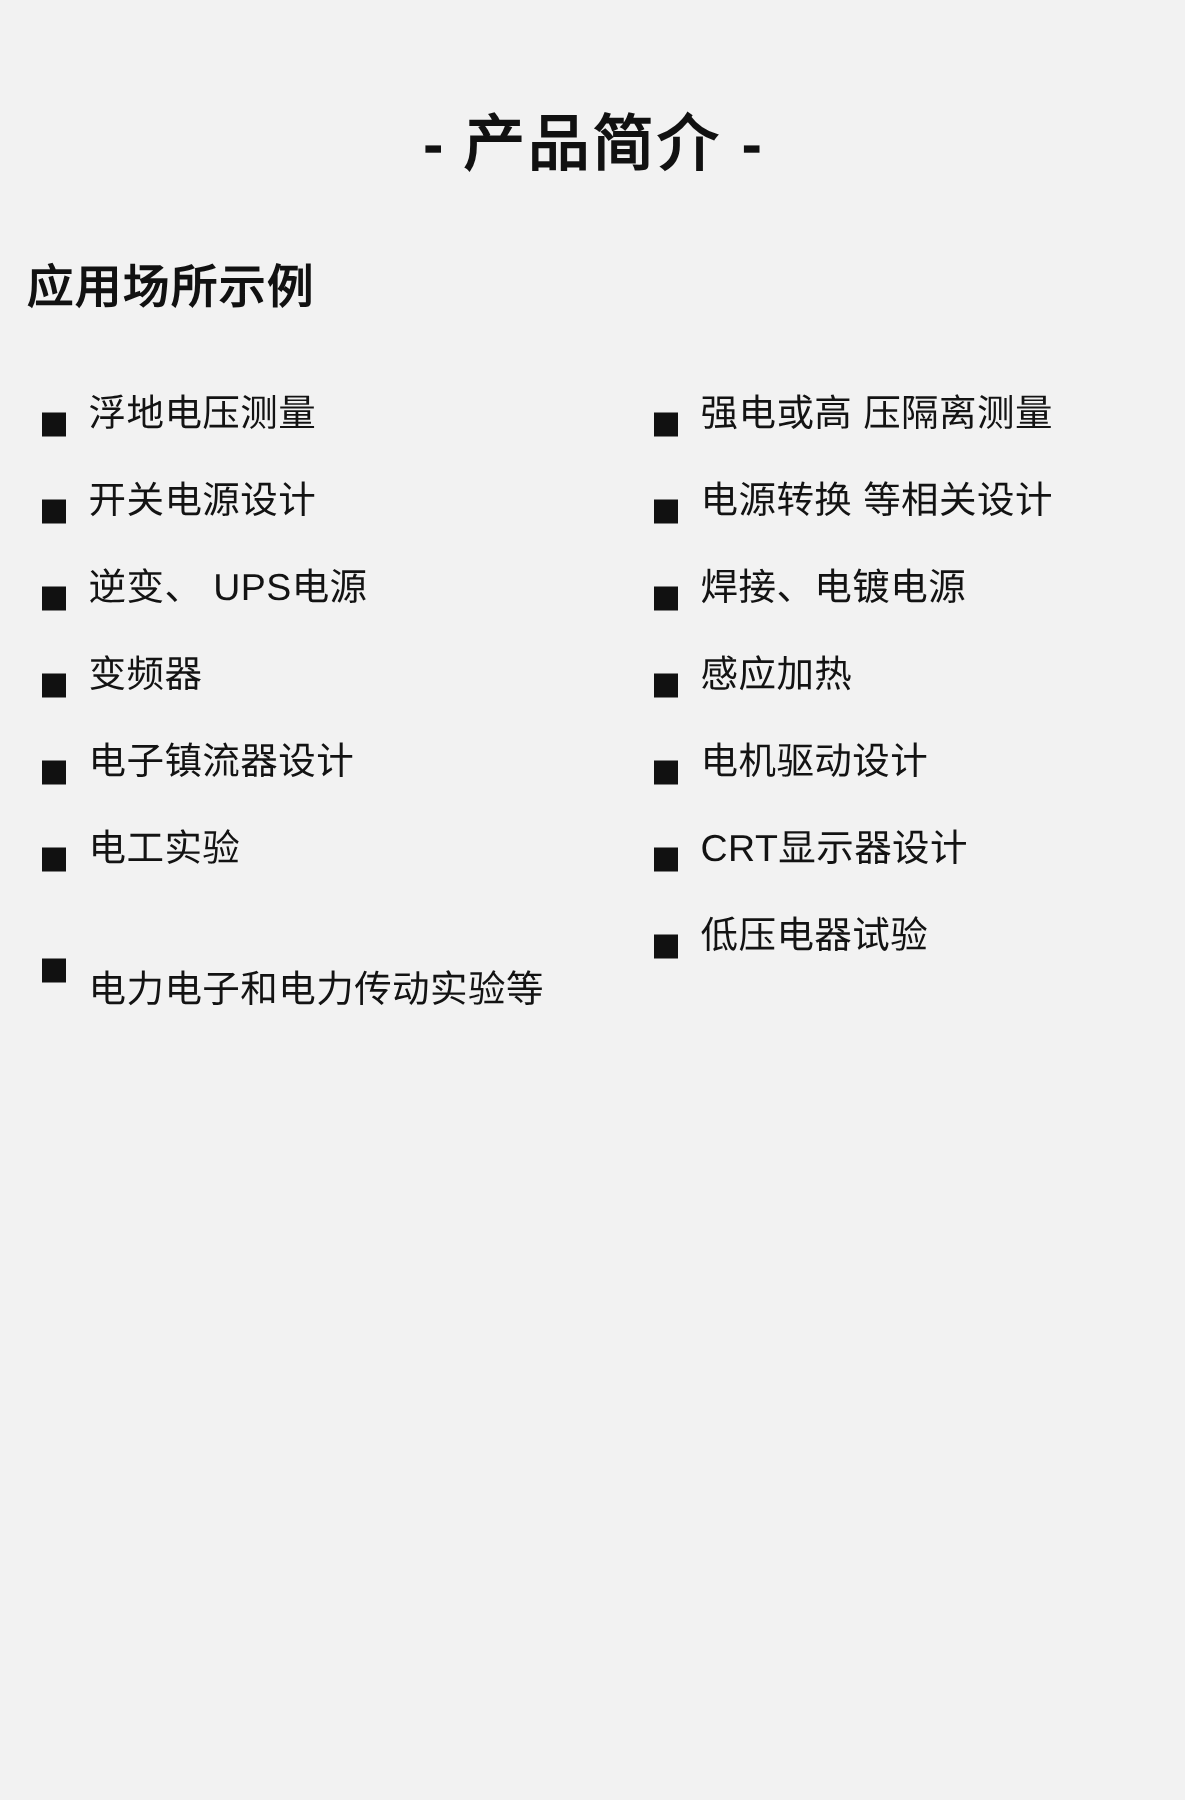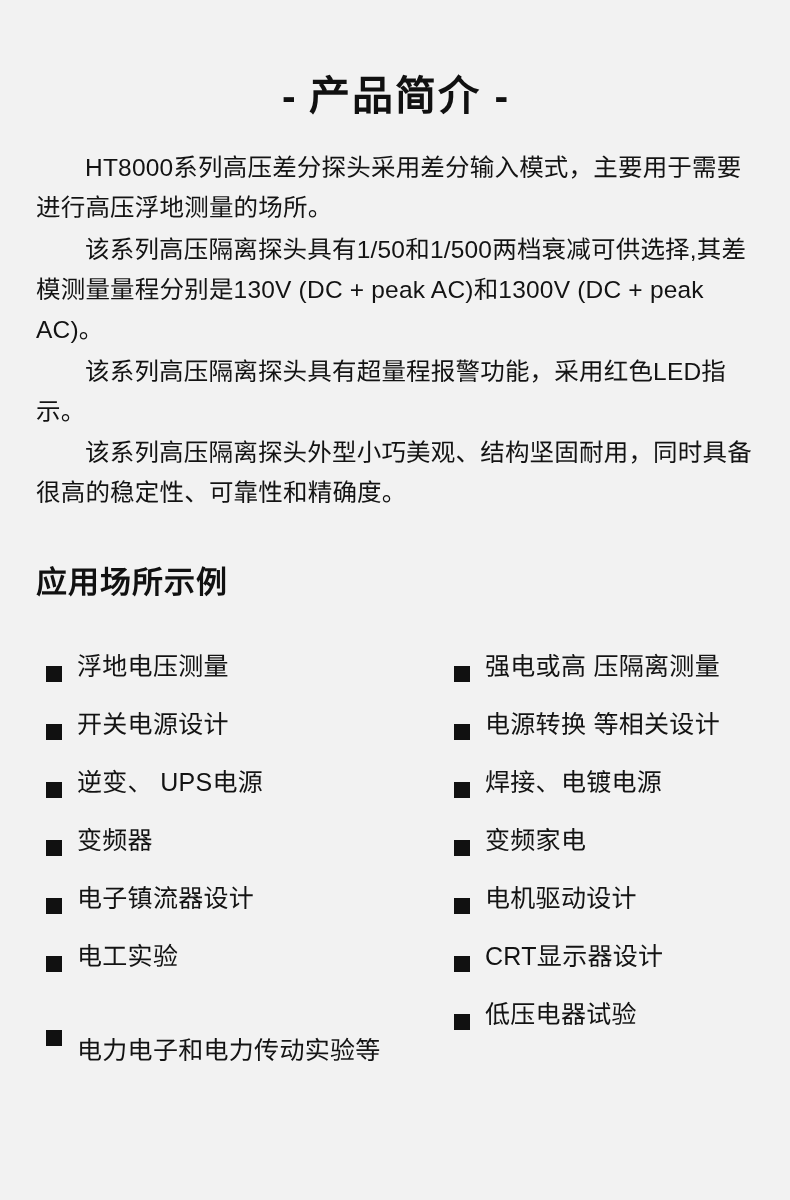--- a/index.html
+++ b/index.html
@@ -12,21 +12,21 @@
     background: #f2f2f2;
     font-family: "Liberation Sans", "DejaVu Sans", sans-serif;
     color: #1a1a1a;
     overflow: hidden;
   }
   .page {
     position: relative;
     width: 790px;
     height: 1200px;
     box-sizing: border-box;
-    padding: 0 32px;
+    padding: 0 14px;
   }
   .title {
     text-align: center;
     font-size: 41px;
     font-weight: bold;
     letter-spacing: 2px;
     margin: 0;
     padding-top: 62px;
     color: #111;
   }
@@ -99,26 +99,20 @@
 <body>
 
 <div class="page">
 
   <h1 class="title">
     <span class="dash">-</span>
     <span>产品简介</span>
     <span class="dash">-</span>
   </h1>
 
-  <div class="intro">
-    <p>HT8000系列高压差分探头采用差分输入模式，主要用于需要进行高压浮地测量的场所。</p>
-    <p>该系列高压隔离探头具有1/50和1/500两档衰减可供选择,其差模测量量程分别是130V (DC + peak AC)和1300V (DC + peak AC)。</p>
-    <p>该系列高压隔离探头具有超量程报警功能，采用红色LED指示。</p>
-    <p>该系列高压隔离探头外型小巧美观、结构坚固耐用，同时具备很高的稳定性、可靠性和精确度。</p>
-  </div>
 
   <div class="section-heading">应用场所示例</div>
 
   <div class="apps">
     <div class="apps-cols">
       <div class="col left">
         <div class="app-item">
           <span class="bullet"></span>
           <span class="app-label">浮地电压测量</span>
         </div>
@@ -152,21 +146,21 @@
         <div class="app-item">
           <span class="bullet"></span>
           <span class="app-label">电源转换 等相关设计</span>
         </div>
         <div class="app-item">
           <span class="bullet"></span>
           <span class="app-label">焊接、电镀电源</span>
         </div>
         <div class="app-item">
           <span class="bullet"></span>
-          <span class="app-label">变频家电</span>
+          <span class="app-label">感应加热</span>
         </div>
         <div class="app-item">
           <span class="bullet"></span>
           <span class="app-label">电机驱动设计</span>
         </div>
         <div class="app-item">
           <span class="bullet"></span>
           <span class="app-label">CRT显示器设计</span>
         </div>
         <div class="app-item">

